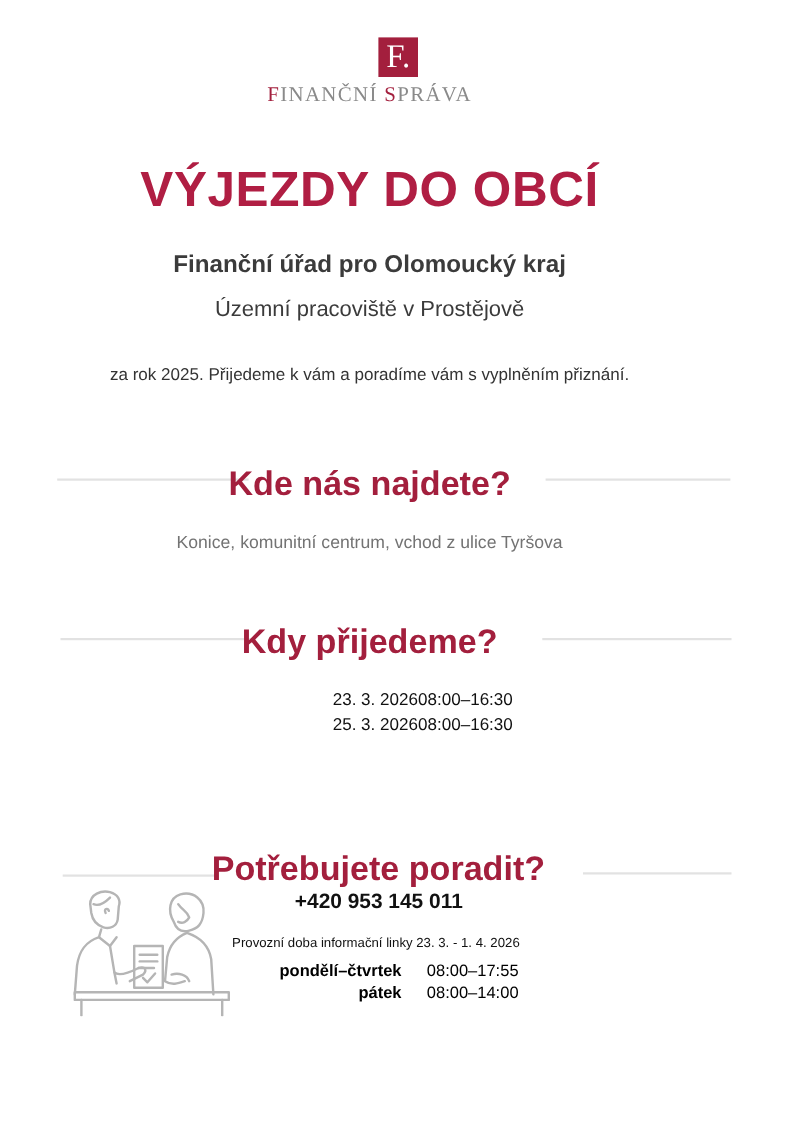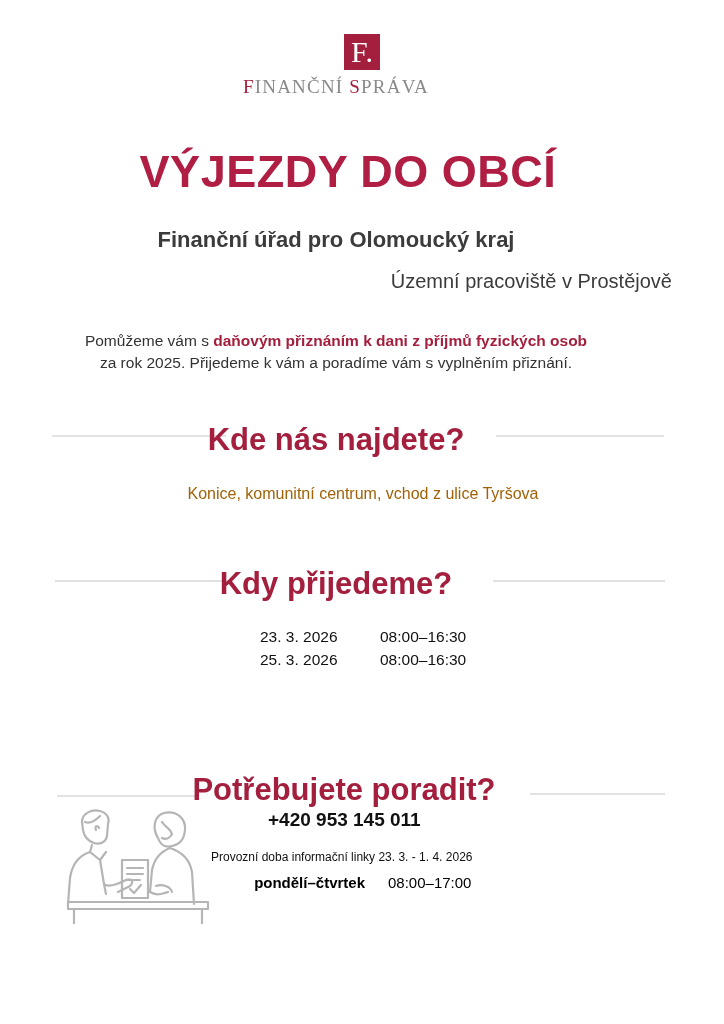--- a/index.html
+++ b/index.html
@@ -19,41 +19,40 @@
     .logo-box .dot { color: #fff; }
     .logo-text {
       top: 76px; font-family: "Liberation Serif", serif; font-size: 19px; letter-spacing: 1.2px;
       color: #8a8a8a;
     }
     .logo-text .accent { color: #a31f3d; }
 
     .title {
       top: 146px; font-size: 45px; font-weight: 900; color: #b01e43; letter-spacing: 0.5px;
       font-family: "Liberation Sans", sans-serif;
-      padding-left: 12px;
     }
     .subtitle {
       top: 227px; font-size: 22px; font-weight: bold; color: #3b3b3b;
     }
     .subsubtitle {
-      top: 270px; font-size: 20px; color: #3b3b3b; text-align: right;
+      top: 270px; font-size: 20px; color: #3b3b3b;
     }
     .intro {
       top: 330px; font-size: 15.5px; line-height: 22px; color: #333;
     }
     .intro .hl { color: #a31f3d; font-weight: bold; }
 
     .section-heading {
       font-size: 31px; font-weight: 900; color: #a31f3d;
     }
     .rule { position: absolute; height: 2px; background: #e2e2e2; }
 
-    .body-text { font-size: 16px; color: #a16207; margin-left: 27px; }
+    .body-text { font-size: 16px; color: #737373; }
 
-    .schedule { top: 625px; left: 260px; font-size: 15.5px; line-height: 23px; color: #111; }
+    .schedule { top: 625px; left: 260px; font-size: 15.5px; line-height: 23px; color: #111; text-align: right; }
     .schedule .row { display: flex; }
     .schedule .d { width: 120px; }
 
     .phone { top: 809px; left: 268px; font-size: 19px; font-weight: bold; color: #111; text-align: right; }
     .hotline { top: 850px; left: 211px; font-size: 12px; color: #111; }
 
     .hours { top: 873px; left: 230px; font-size: 15px; line-height: 20px; color: #000000; }
     .hours .row { display: flex; }
     .hours .lbl { width: 135px; text-align: right; font-weight: bold; padding-right: 23px; }
 
@@ -67,23 +66,20 @@
 </div>
 <div class="abs center logo-text">
   <span class="accent">F</span><span>INANČNÍ </span><span class="accent">S</span><span>PRÁVA</span>
 </div>
 
 <div class="abs center title">VÝJEZDY DO OBCÍ</div>
 <div class="abs center subtitle">Finanční úřad pro Olomoucký kraj</div>
 <div class="abs center subsubtitle">Územní pracoviště v Prostějově</div>
 
 <div class="abs center intro">
-  <div>
-    <span>Pomůžeme vám s </span><span class="hl">daňovým přiznáním k dani z příjmů fyzických osob</span>
-  </div>
   <div>za rok 2025. Přijedeme k vám a poradíme vám s vyplněním přiznání.</div>
 </div>
 
 <div class="rule" style="left:52px; top:435px; width:174px;"></div>
 <div class="rule" style="left:496px; top:435px; width:168px;"></div>
 <div class="abs center section-heading" style="top:422px;">Kde nás najdete?</div>
 <div class="abs center body-text" style="top:485px;">Konice, komunitní centrum, vchod z ulice Tyršova</div>
 
 <div class="rule" style="left:55px; top:580px; width:175px;"></div>
 <div class="rule" style="left:493px; top:580px; width:172px;"></div>
@@ -100,21 +96,25 @@
 </div>
 
 <div class="rule" style="left:57px; top:795px; width:138px;"></div>
 <div class="rule" style="left:530px; top:793px; width:135px;"></div>
 <div class="abs center section-heading" style="top:772px; left:8px;">Potřebujete poradit?</div>
 <div class="abs phone">+420 953 145 011</div>
 <div class="abs hotline">Provozní doba informační linky 23. 3. - 1. 4. 2026</div>
 <div class="abs hours">
   <div class="row">
     <span class="lbl">pondělí–čtvrtek</span>
-    <span>08:00–17:00</span>
+    <span>08:00–17:55</span>
+  </div>
+  <div class="row">
+    <span class="lbl">pátek</span>
+    <span>08:00–14:00</span>
   </div>
 </div>
 
 <svg class="illus" viewBox="0 0 162 116" fill="none" stroke="#b5b5b5" stroke-width="2.2" stroke-linecap="round" stroke-linejoin="round">
 
   <path d="M30 14 C30 5 40 1 48 3 C55 5 58 10 56 16 L55 28 C54 34 48 37 42 35 C36 33 32 28 31 22 Z"></path>
   <path d="M33 14 C38 16 44 12 48 8"></path>
   <path d="M44 22 C42 18 46 17 47 20"></path>
 
   <path d="M40 37 L38 44 C26 48 20 56 18 70 L16 96"></path>

